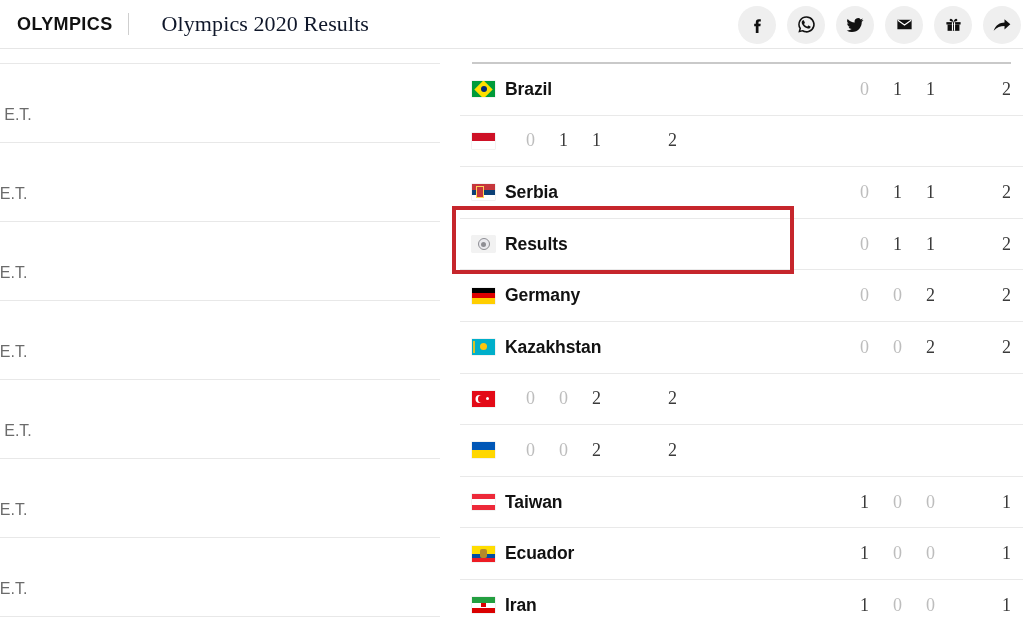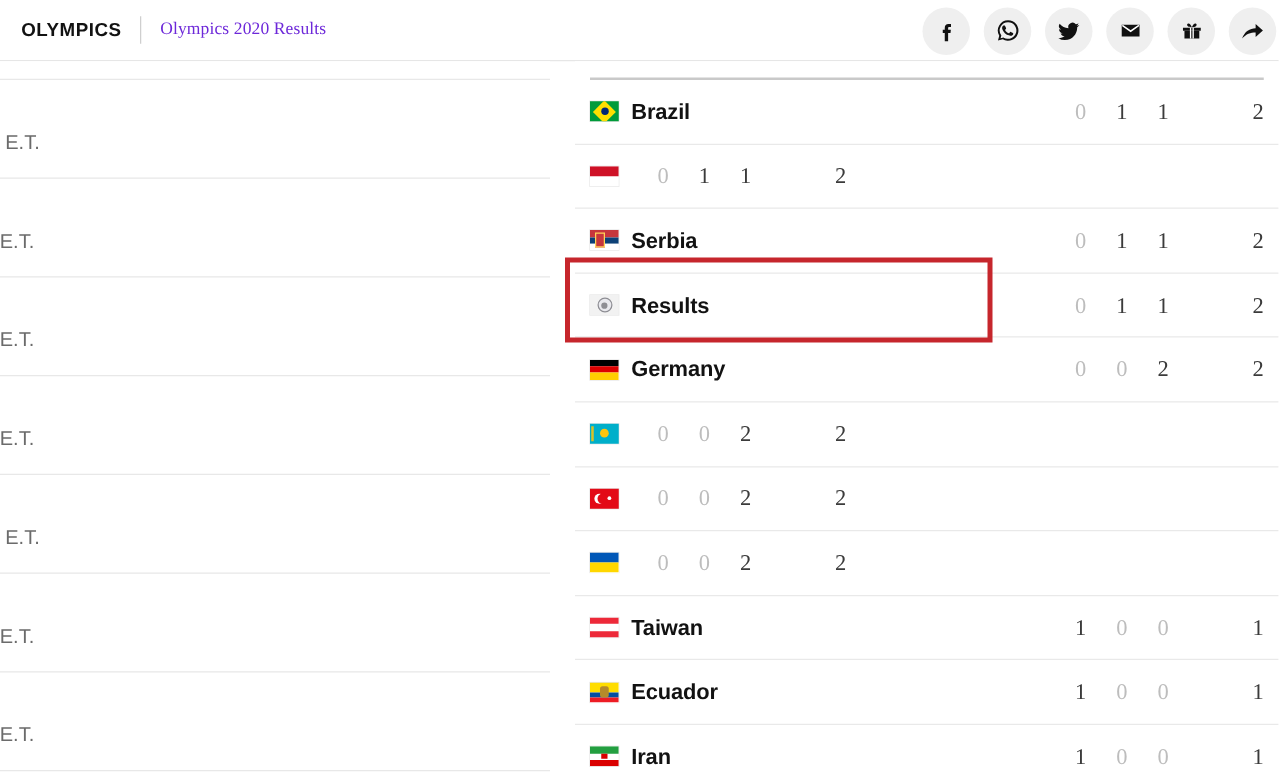--- a/index.html
+++ b/index.html
@@ -34,38 +34,39 @@
   .brand-wrap {
     display: flex;
     align-items: center;
     padding-left: 17px;
     height: 100%;
   }
 
   .brand {
     font-family: "Liberation Sans", sans-serif;
     font-weight: bold;
-    font-size: 15px;
+    font-size: 18px;
     letter-spacing: 0.4px;
     color: #121212;
   }
 
   .brand-divider {
     width: 1px;
     height: 22px;
     background: #cfcfcf;
     margin: 0 15px 0 15px;
   }
 
   .kicker {
     font-family: "Liberation Serif", serif;
-    font-size: 14px;
-    color: #6d28d9;
+    font-size: 22px;
+    color: #0f172a;
     letter-spacing: 0.1px;
     white-space: nowrap;
+    margin-left: 18px;
   }
 
   .social-wrap {
     position: absolute;
     right: 0;
     top: 0;
     height: 49px;
     display: flex;
     align-items: center;
     gap: 11px;
@@ -403,20 +404,21 @@
           <span class="num gold zero">0</span>
           <span class="num silver zero">0</span>
           <span class="num bronze">2</span>
           <span class="num total">2</span>
         </div>
         <div class="medal-row">
           <span class="flag f-kazakhstan">
             <span class="orn"></span>
             <span class="sun"></span>
           </span>
+          <span class="country">Kazakhstan</span>
           <span class="num gold zero">0</span>
           <span class="num silver zero">0</span>
           <span class="num bronze">2</span>
           <span class="num total">2</span>
         </div>
         <div class="medal-row">
           <span class="flag f-turkey">
             <span class="moon"></span>
             <span class="star"></span>
           </span>

